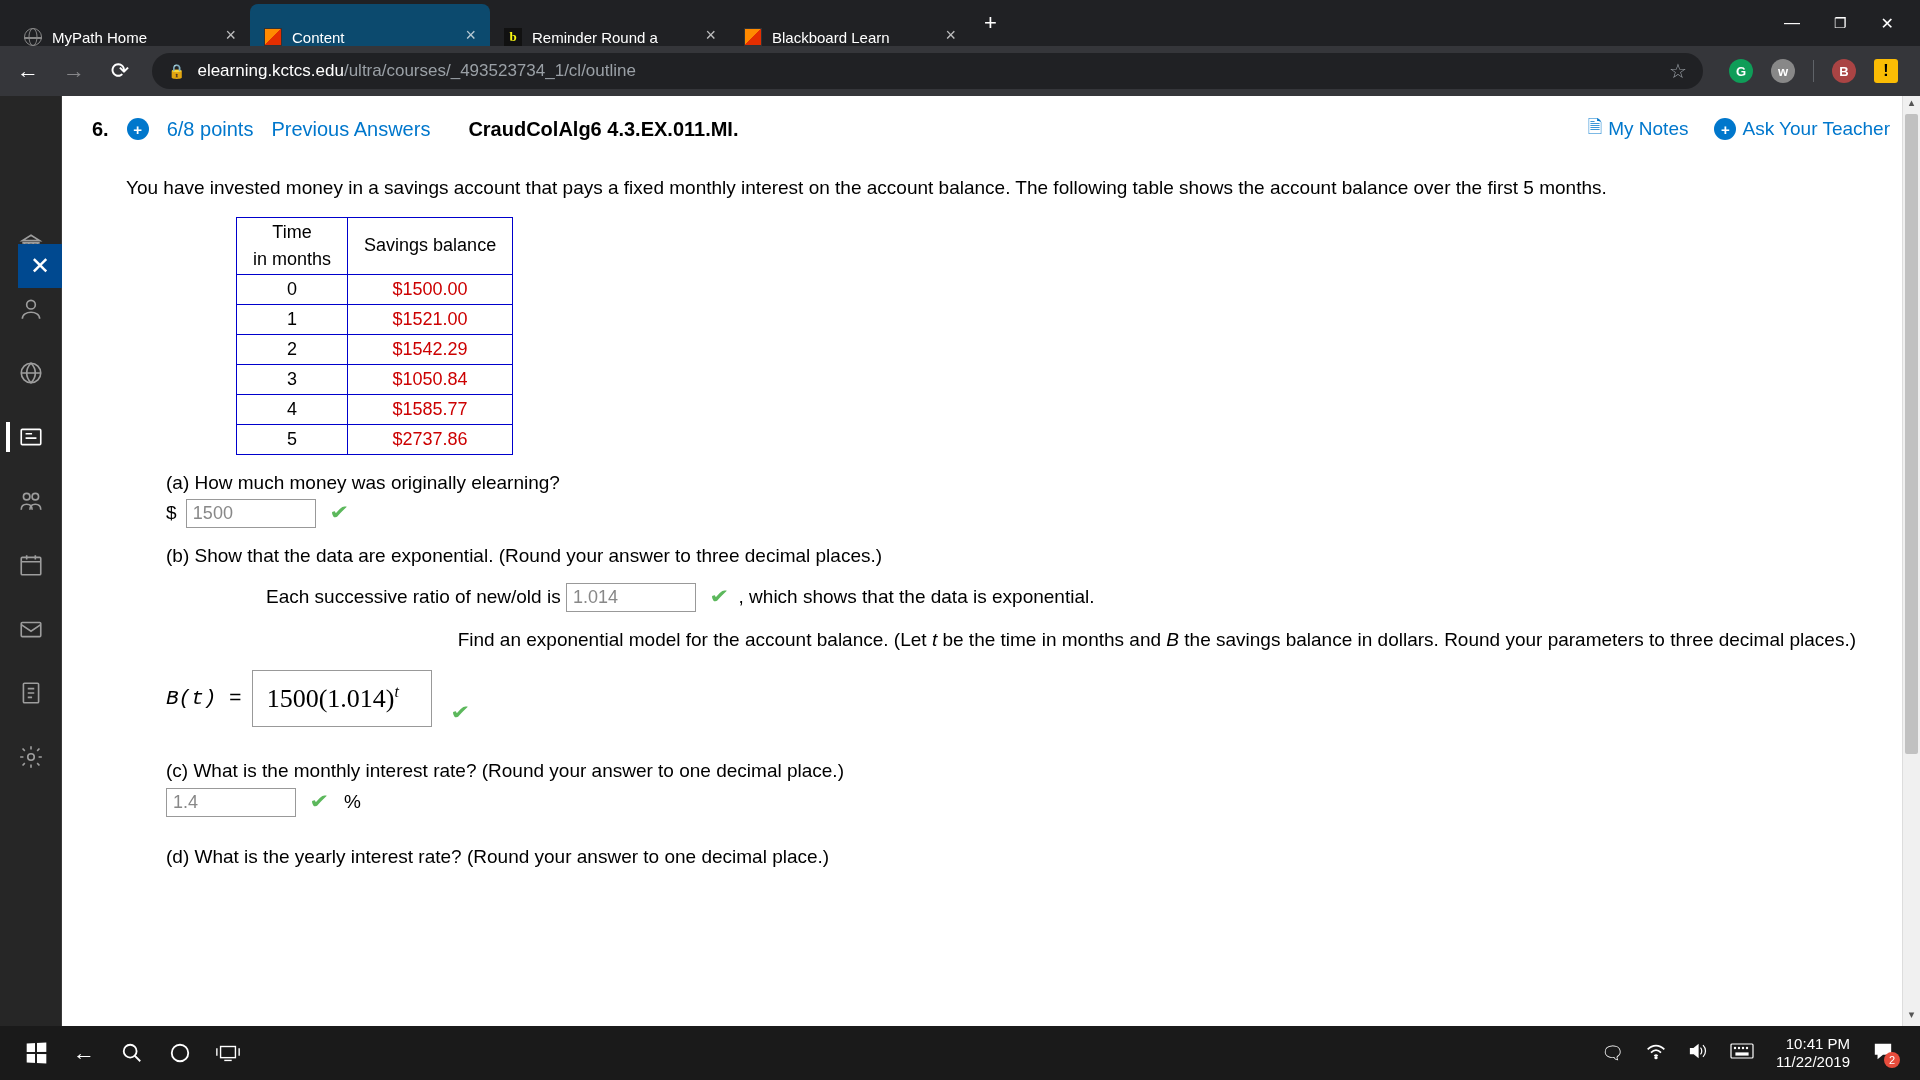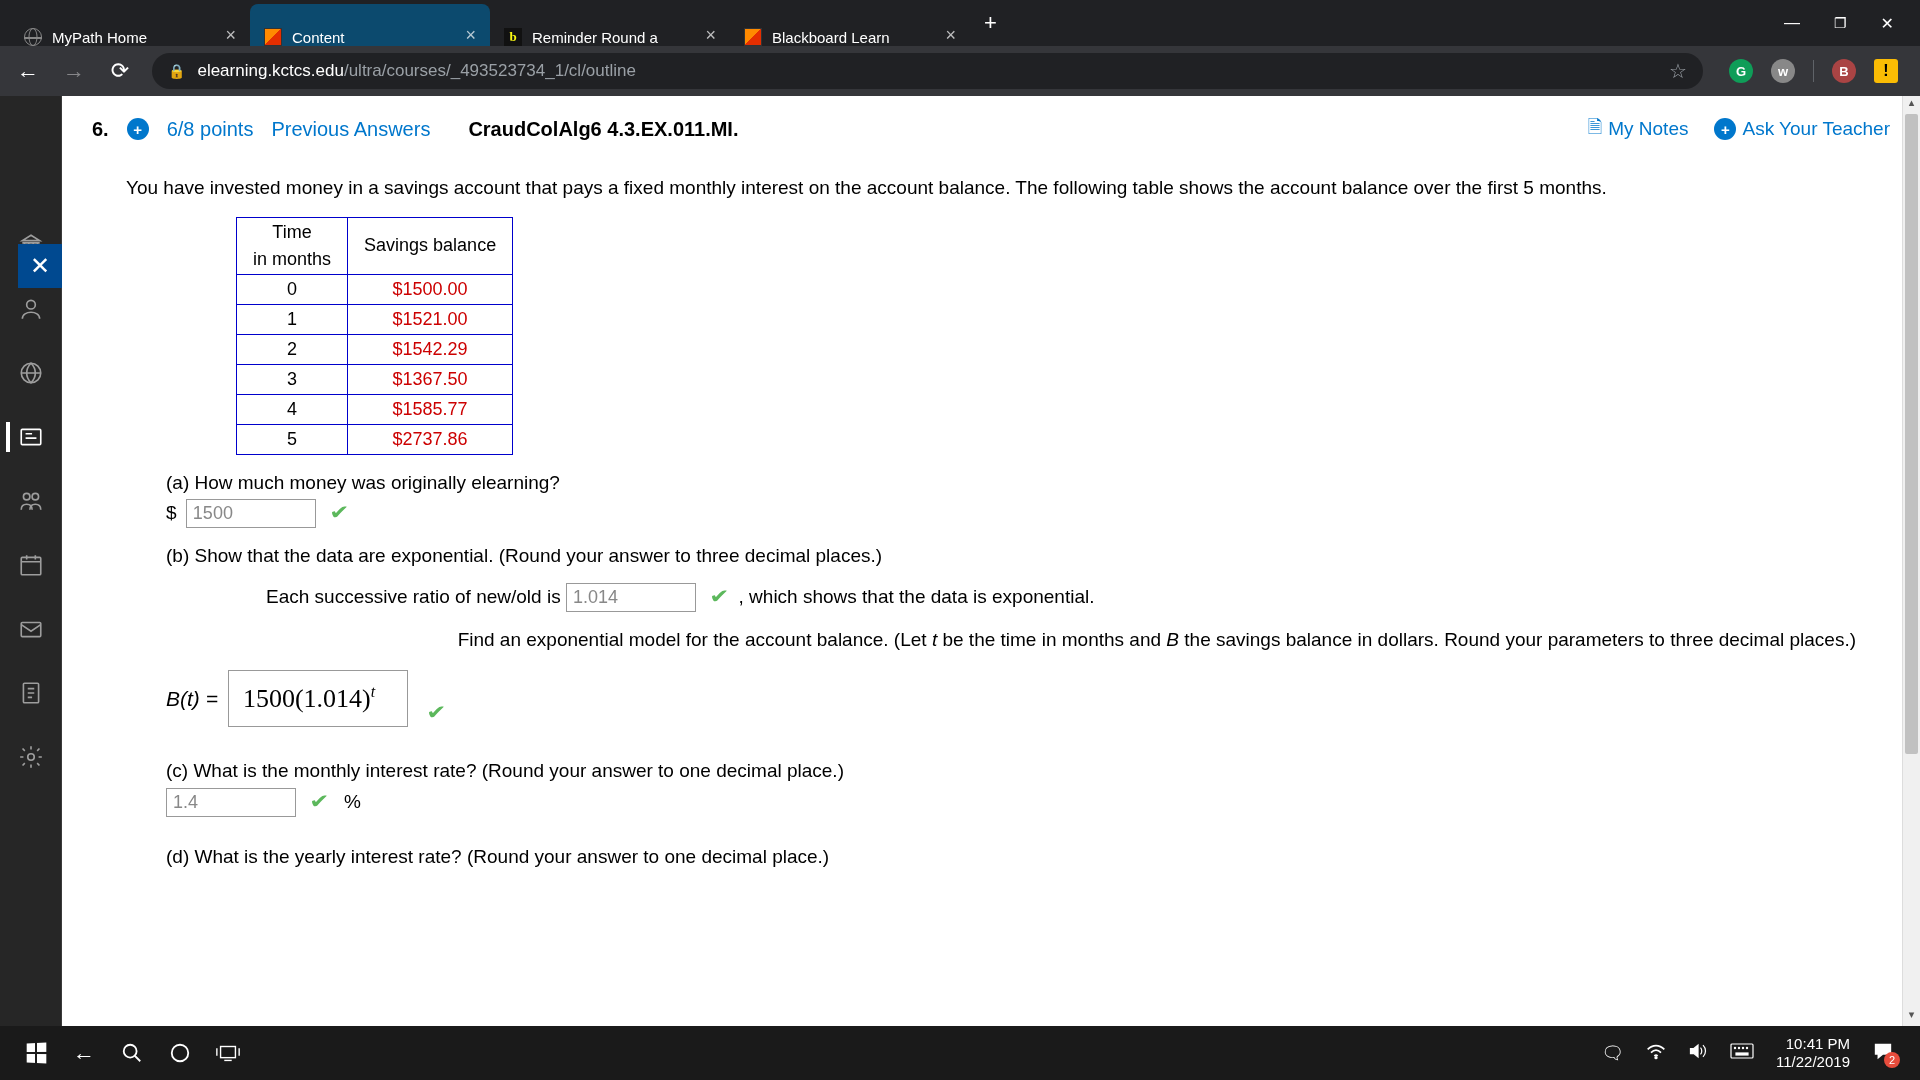--- a/index.html
+++ b/index.html
@@ -68,21 +68,21 @@
   .data-table .balance-val { color: #cc0000; }
   
   .part { margin: 14px 0 10px 40px; }
   .inline-input { border: 1px solid #999; padding: 3px 6px; font-size: 18px; width: 130px; color: #888; }
   .dollar-sign { margin-right: 4px; }
   .check-icon { color: #5cb85c; font-size: 20px; margin-left: 10px; display:inline-block; transform: scaleX(1.2); }
   
   .sub-indent { margin-left: 100px; margin-top: 10px; }
   
   .model-row { display: flex; align-items: center; gap: 10px; margin-top: 16px; margin-left: 40px; }
-  .model-label { font-style: italic; font-family: Liberation Sans, sans-serif; font-size: 21px; }
+  .model-label { font-style: italic; font-family: Liberation Mono, monospace; font-size: 21px; }
   .model-box { border: 1px solid #999; padding: 8px 14px; font-family: 'Times New Roman', serif; font-size: 26px; min-width: 180px; display: inline-block; }
   .model-box sup { font-size: 16px; font-style: italic; }
   
   
   .taskbar { position: absolute; bottom: 0; left: 0; right: 0; height: 54px; background: #1a1a1a; display: flex; align-items: center; padding: 0 12px; color: #fff; }
   .tb-item { width: 48px; height: 48px; display: flex; align-items: center; justify-content: center; cursor: pointer; font-size: 22px; }
   .win-logo { display: grid; grid-template-columns: 1fr 1fr; grid-template-rows: 1fr 1fr; gap: 2px; width: 20px; height: 20px; transform: perspective(40px) rotateY(-12deg); }
   .win-logo div { background: #fff; }
   .tb-right { margin-left: auto; display: flex; align-items: center; gap: 22px; padding-right: 14px; font-size: 16px; }
   .tb-clock { text-align: right; font-size: 15px; line-height: 1.2; }
@@ -241,21 +241,21 @@
         <tr>
               <td>1</td>
               <td class="balance-val">$1521.00</td>
             </tr>
         <tr>
               <td>2</td>
               <td class="balance-val">$1542.29</td>
             </tr>
         <tr>
               <td>3</td>
-              <td class="balance-val">$1367.50</td>
+              <td class="balance-val">$1050.84</td>
             </tr>
         <tr>
               <td>4</td>
               <td class="balance-val">$1585.77</td>
             </tr>
         <tr>
               <td>5</td>
               <td class="balance-val">$2737.86</td>
             </tr>
       </tbody>

